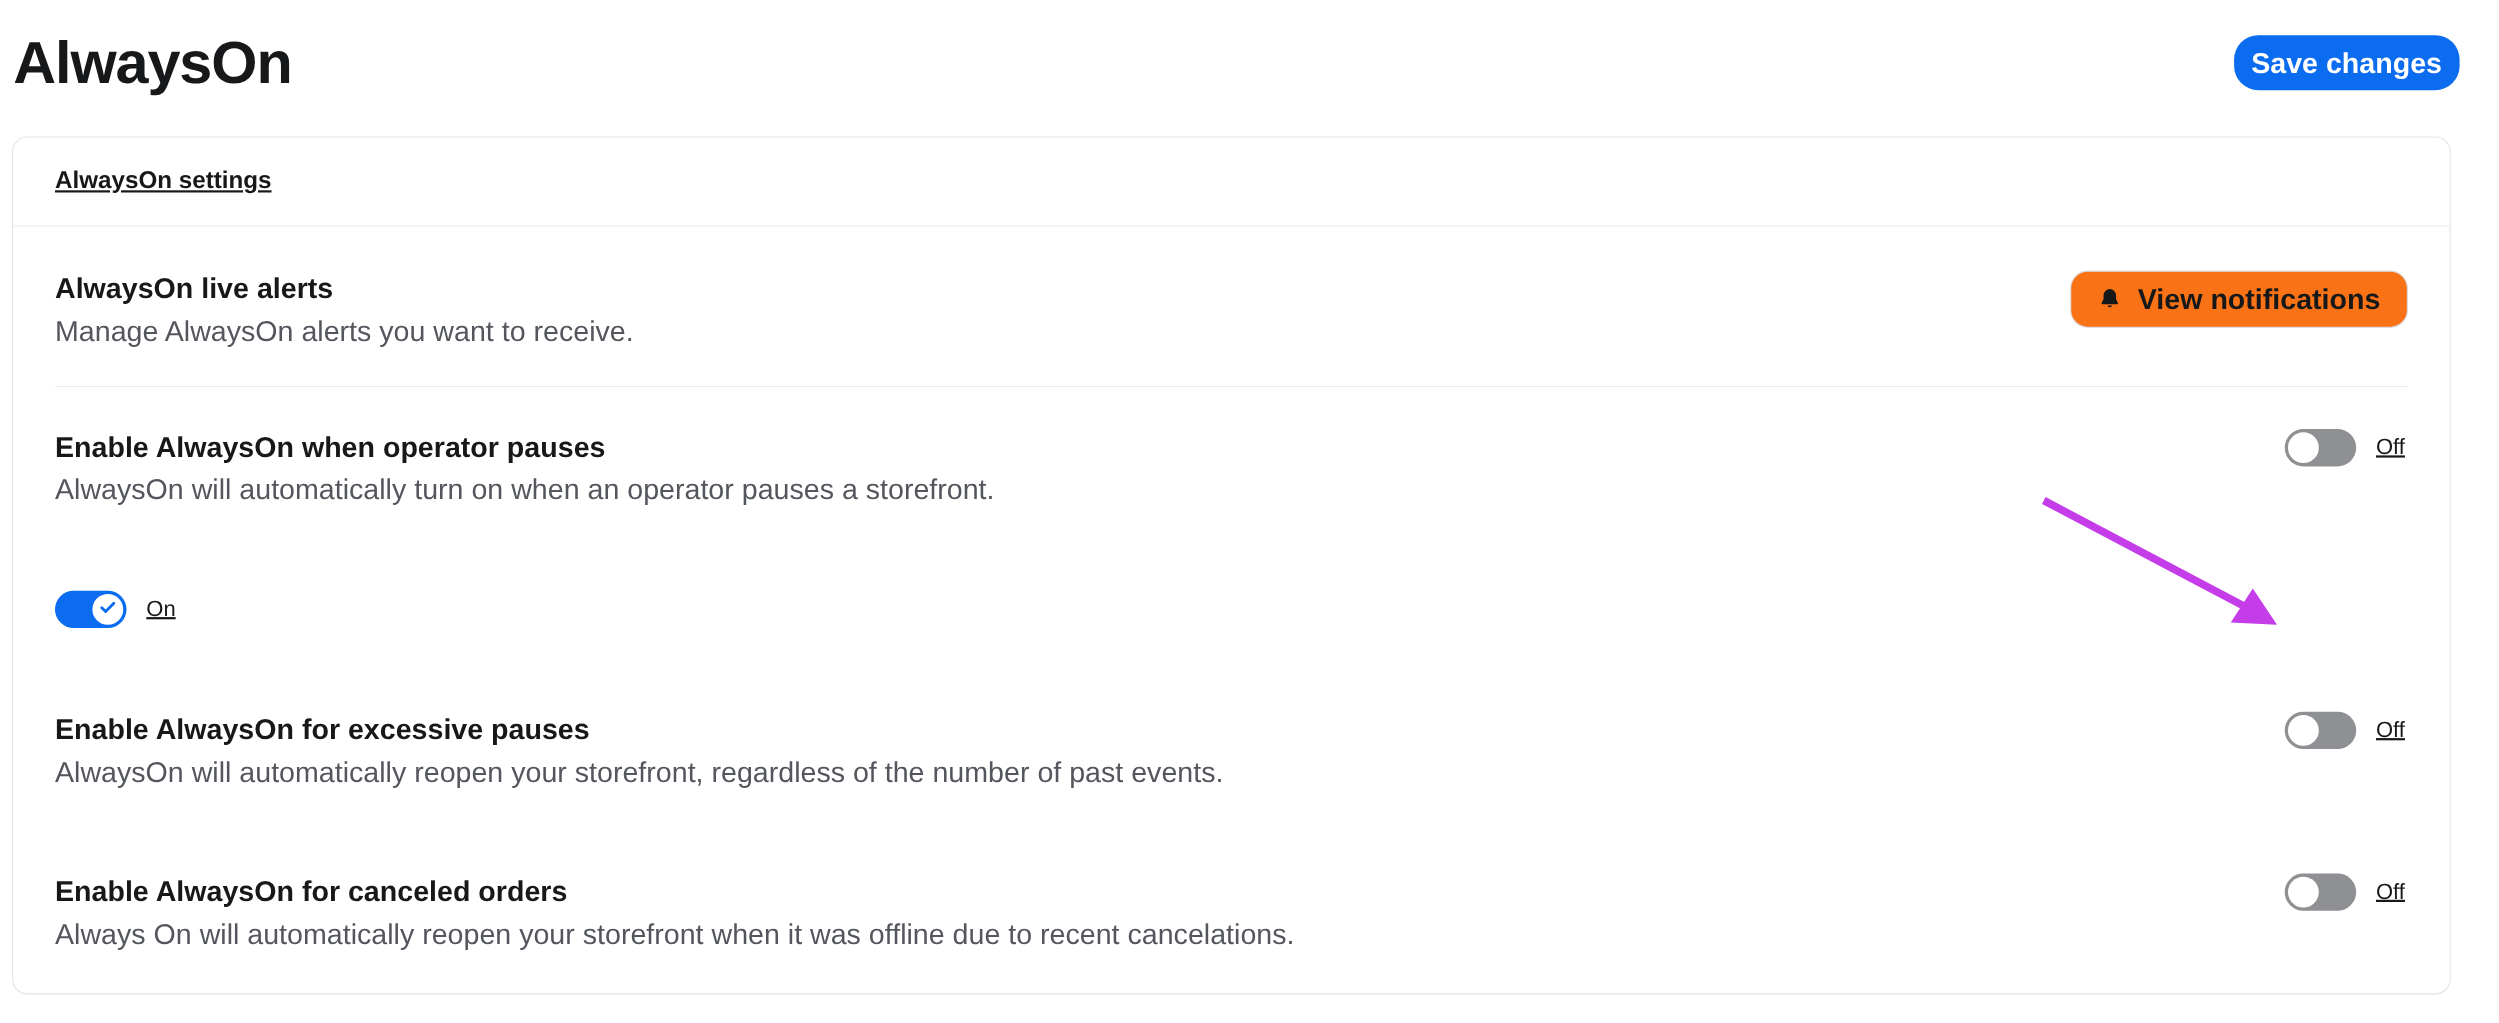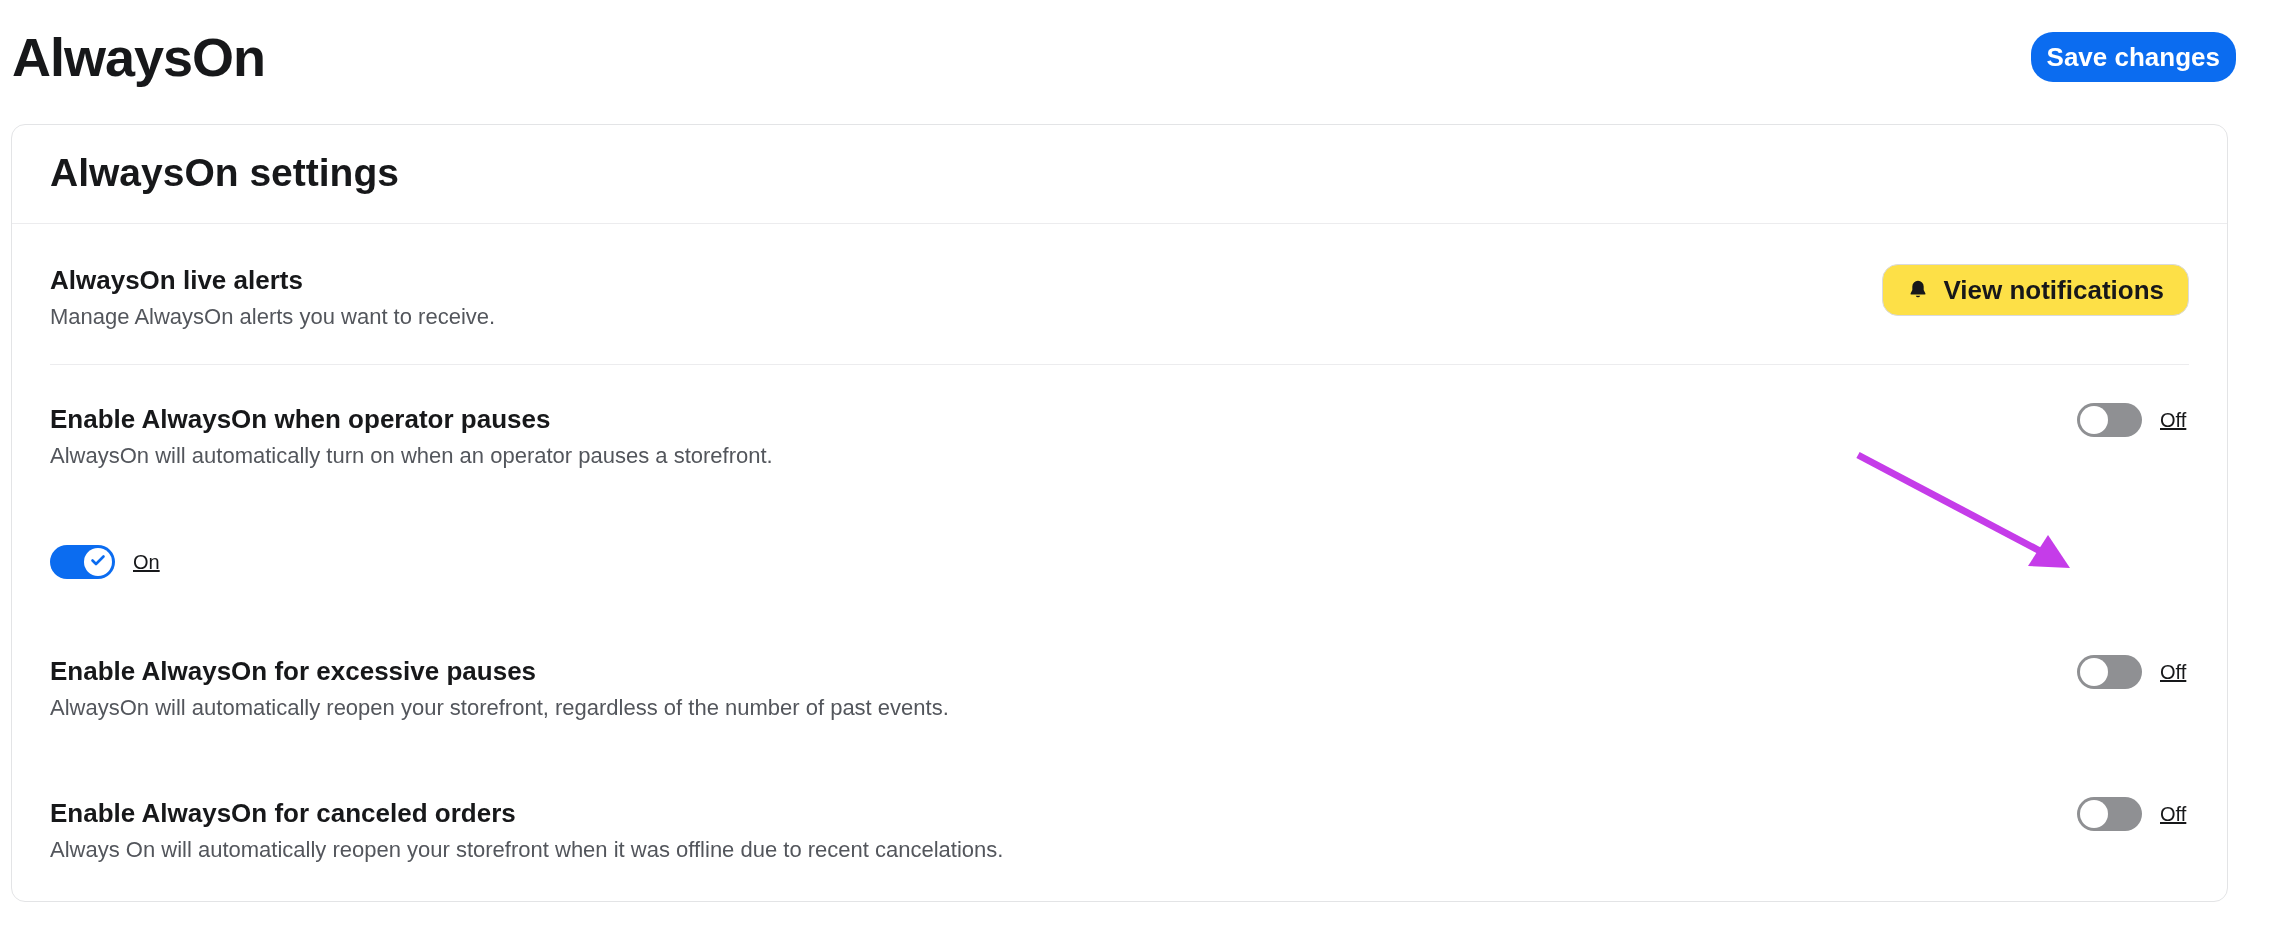--- a/index.html
+++ b/index.html
@@ -15,30 +15,30 @@
   html,body{width:2272px;height:930px;background:#ffffff;overflow:hidden;
     font-family:"Liberation Sans","DejaVu Sans",sans-serif;color:var(--ink);}
   .topbar{display:flex;justify-content:space-between;align-items:center;
     padding:26px 36px 0 12px;}
   .page-title{font-size:54px;font-weight:700;letter-spacing:-1px;}
   .btn-primary{background:var(--accent);color:#fff;border:none;border-radius:22px;
     height:50px;padding:0 16px;font-size:26px;font-weight:600;cursor:pointer;
     font-family:inherit;}
   .card{margin:36px 44px 0 11px;border:1px solid var(--card-border);
     border-radius:14px;background:#fff;}
-  .card-header{padding:26px 38px 28px;font-size:39px;font-weight:600;
-    border-bottom:1px solid var(--divider);}
+  .card-header{padding:26px 38px 28px;font-size:22px;font-weight:600;
+    border-bottom:1px solid var(--divider);text-decoration:underline;}
   .rows{padding:0 38px;}
   .row{display:flex;justify-content:space-between;align-items:flex-start;}
   .row-alerts{padding:40px 0 34px;border-bottom:1px solid var(--divider);}
   .row-toggle{padding:38px 0;}
   .row-text .row-title{font-size:26px;font-weight:600;line-height:1.25;}
-  .row-text .row-desc{font-size:22px;font-weight:400;color:var(--muted);
+  .row-text .row-desc{font-size:26px;font-weight:400;color:var(--muted);
     line-height:1.25;margin-top:6px;}
-  .btn-secondary{display:flex;align-items:center;gap:14px;background:#fde047;
+  .btn-secondary{display:flex;align-items:center;gap:14px;background:#f97316;
     border:1px solid #d9dadd;border-radius:16px;height:52px;padding:0 24px;
     font-size:26px;font-weight:600;color:var(--ink);cursor:pointer;
     font-family:inherit;}
   .bell{width:22px;height:24px;display:inline-flex;}
   .control{display:flex;align-items:center;gap:18px;min-width:112px;}
   .toggle{width:65px;height:34px;border-radius:17px;position:relative;
     cursor:pointer;flex:0 0 auto;}
   .toggle.off{background:var(--toggle-off);}
   .toggle.on{background:var(--accent);}
   .knob{width:28px;height:28px;border-radius:50%;background:#fff;position:absolute;

